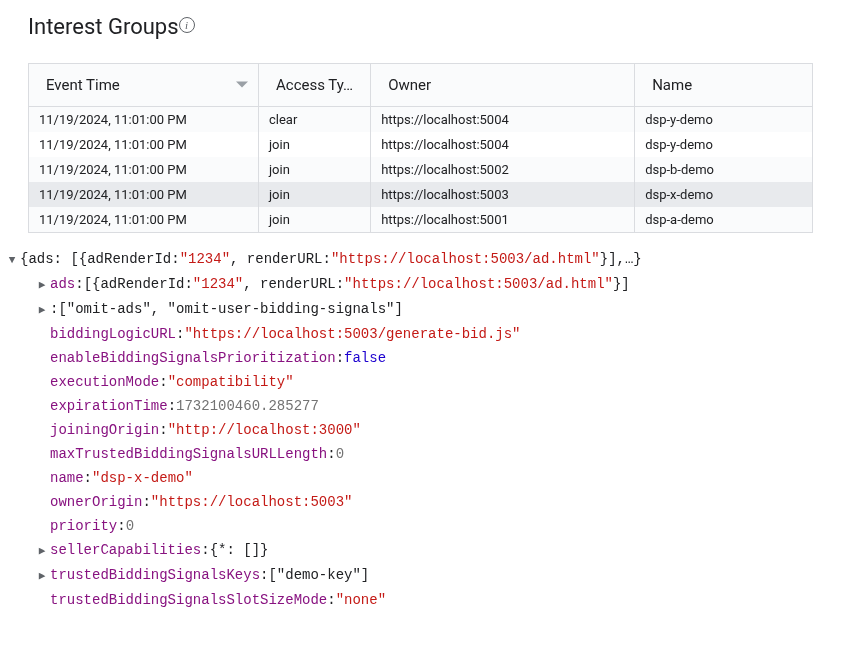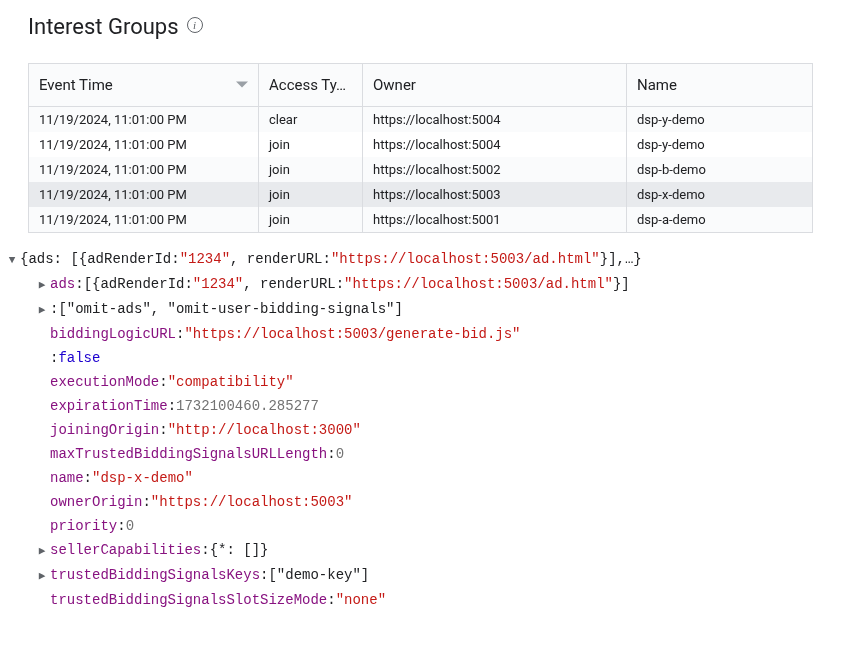--- a/index.html
+++ b/index.html
@@ -8,21 +8,20 @@
       background: #fff;
       color: #202124;
       font-size: 14px;
       padding: 0;
       width: 841px;
     }
     .header {
       display: flex;
       align-items: center;
       padding: 14px 28px 10px 28px;
-      gap: 8px;
     }
     .title {
       font-size: 22px;
       font-weight: 400;
       color: #202124;
     }
     .info-icon {
       width: 16px;
       height: 16px;
       border: 1.5px solid #5f6368;
@@ -44,21 +43,21 @@
     table {
       width: 100%;
       border-collapse: collapse;
       border: 1px solid #dadce0;
     }
     th {
       text-align: left;
       font-weight: 400;
       font-size: 15px;
       color: #202124;
-      padding: 12px 10px;
+      padding: 12px 17px;
       border: 1px solid #dadce0;
       background: #fafbfc;
       position: relative;
       white-space: nowrap;
       overflow: hidden;
       text-overflow: ellipsis;
     }
     th.col-time { width: 230px; }
     th.col-type { width: 104px; }
     th.col-owner { width: 264px; }
@@ -196,20 +195,21 @@
       <span class="plain">["omit-ads", "omit-user-bidding-signals"]</span>
   </div>
   <div class="row indent1">
     <span class="tri"></span>
     <span class="k">biddingLogicURL</span>
       <span class="punct">: </span>
       <span class="str">"https://localhost:5003/generate-bid.js"</span>
   </div>
   <div class="row indent1">
     <span class="tri"></span>
+    <span class="k">enableBiddingSignalsPrioritization</span>
       <span class="punct">: </span>
       <span class="bool">false</span>
   </div>
   <div class="row indent1">
     <span class="tri"></span>
     <span class="k">executionMode</span>
       <span class="punct">: </span>
       <span class="str">"compatibility"</span>
   </div>
   <div class="row indent1">

